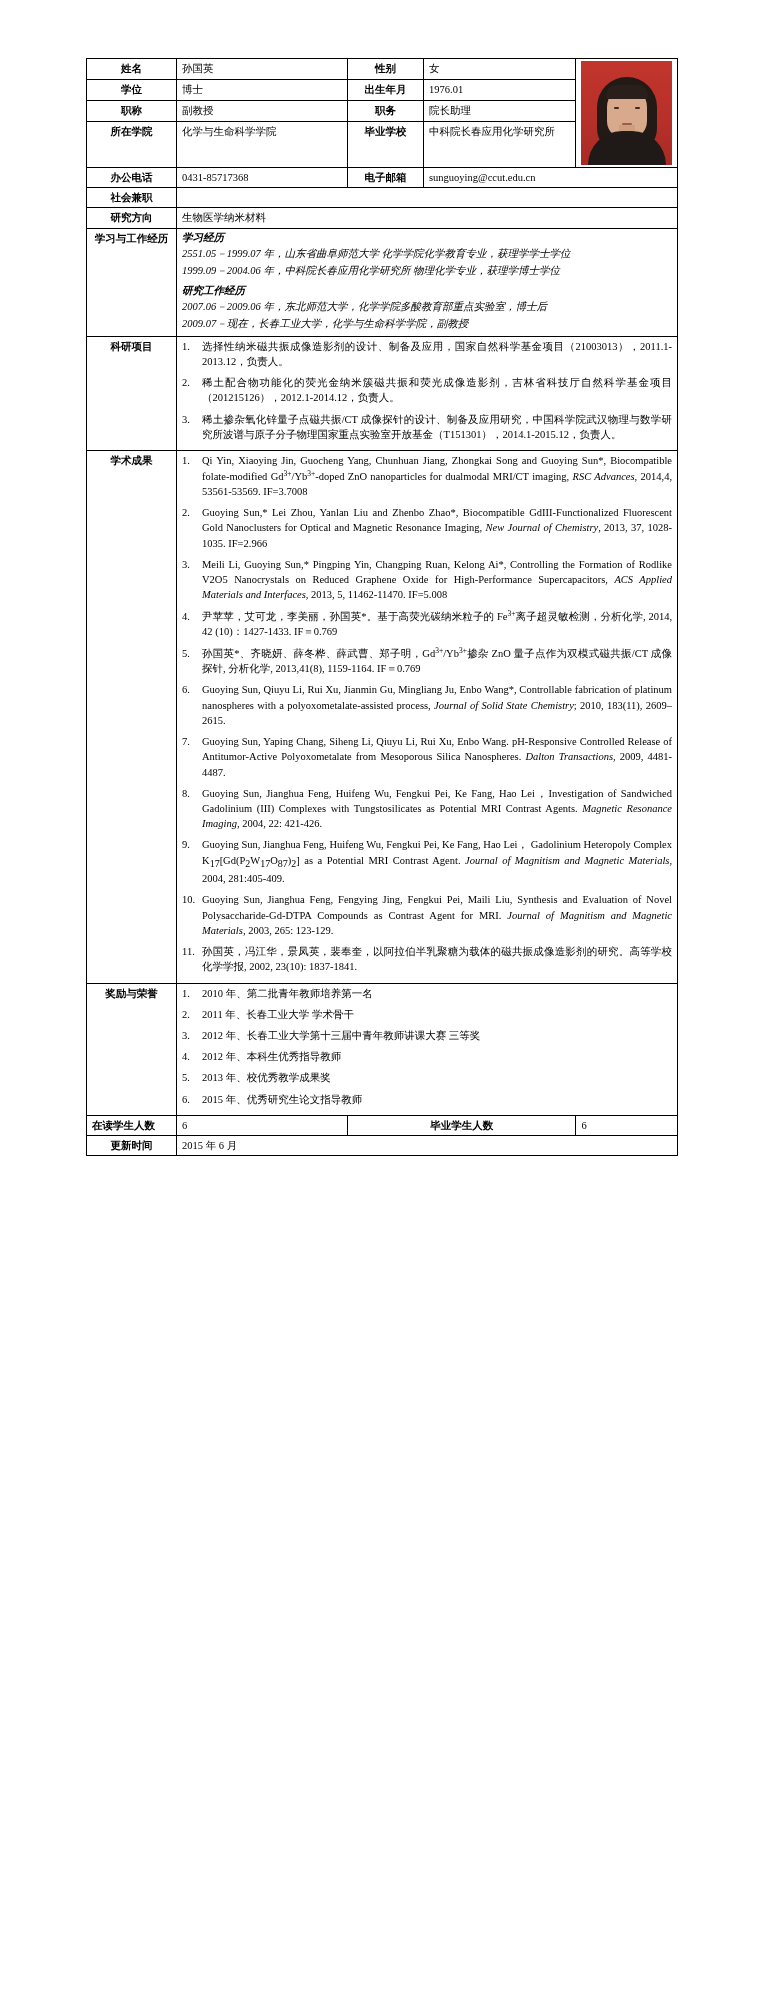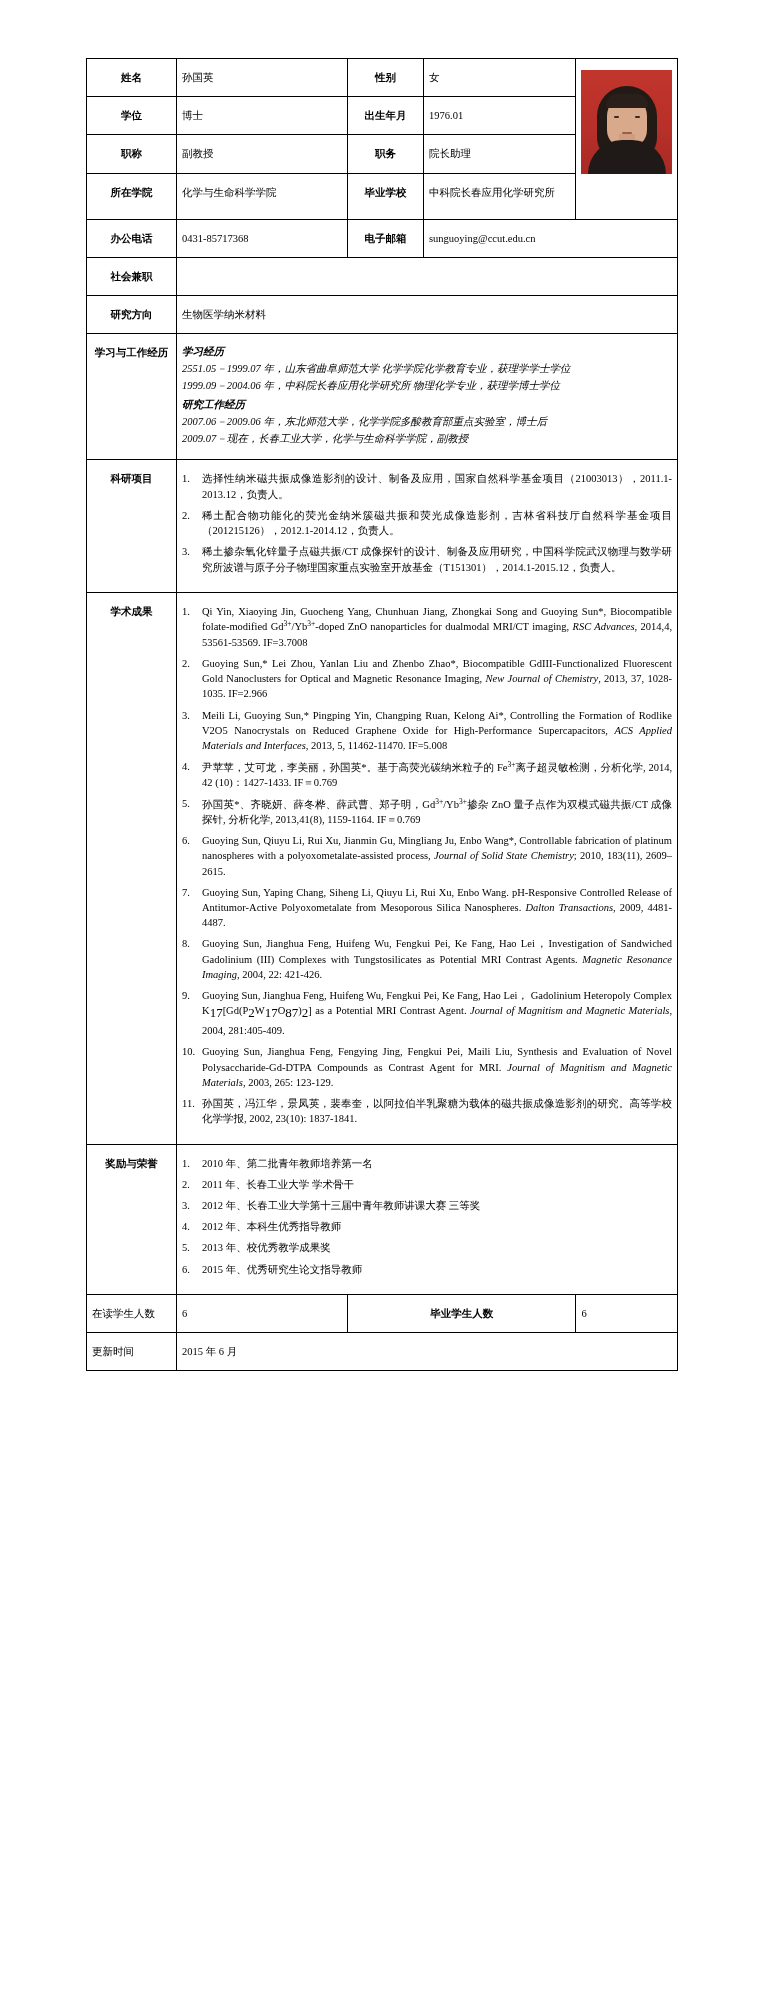--- a/index.html
+++ b/index.html
@@ -19,34 +19,34 @@
     background: #fff;
     position: relative;
   }
   table.cv {
     width: 592px;
     border-collapse: collapse;
     table-layout: fixed;
   }
   table.cv td {
     border: 1px solid #000;
-    padding: 11px 5px;
+    padding: 2px 5px;
     vertical-align: top;
     font-size: 10.5px;
     line-height: 1.45;
     margin-left: 26px;
   }
   .lbl {
     text-align: center;
     font-weight: bold;
     white-space: nowrap;
   }
   .lbl-left {
     text-align: left;
-    font-weight: normal;
+    font-weight: bold;
   }
   .val { text-align: left; }
   .photo-cell {
     padding: 0;
     vertical-align: top;
     border: 1px solid #000;
     width: 88px;
   }
   .photo {
     width: 100%;
@@ -131,21 +131,21 @@
     text-align: left;
   }
   .plain-lines div {
     margin-bottom: 2px;
   }
   .ach li { margin-bottom: 7px; }
   .awards li { margin-bottom: 3px; }
   .en { font-family: "Liberation Serif", serif; }
   .ital { font-style: italic; }
   sup { font-size: 7.5px; }
-  sub { font-size: 13px; }
+  sub { font-size: 10px; }
   .tight { line-height: 1.4; font-style: italic; }
   .cell-pad { padding: 5px 6px 6px 6px; }
 </style>
 </head>
 <body>
 
 <div class="page">
   <table class="cv">
     <colgroup>
       <col style="width:78px">
@@ -272,18 +272,18 @@
       </tr>
 
       <tr>
         <td class="lbl-left" style="text-align:left">在读学生人数</td>
         <td class="val">6</td>
         <td class="lbl" colspan="2">毕业学生人数</td>
         <td class="val">6</td>
       </tr>
 
       <tr>
-        <td class="lbl-left" style="text-align:left">更新时间</td>
+        <td class="lbl-left" style="text-align:center">更新时间</td>
         <td class="val" colspan="4">2015 年 6 月</td>
       </tr>
     </tbody>
   </table>
 </div>
 
 </body></html>

